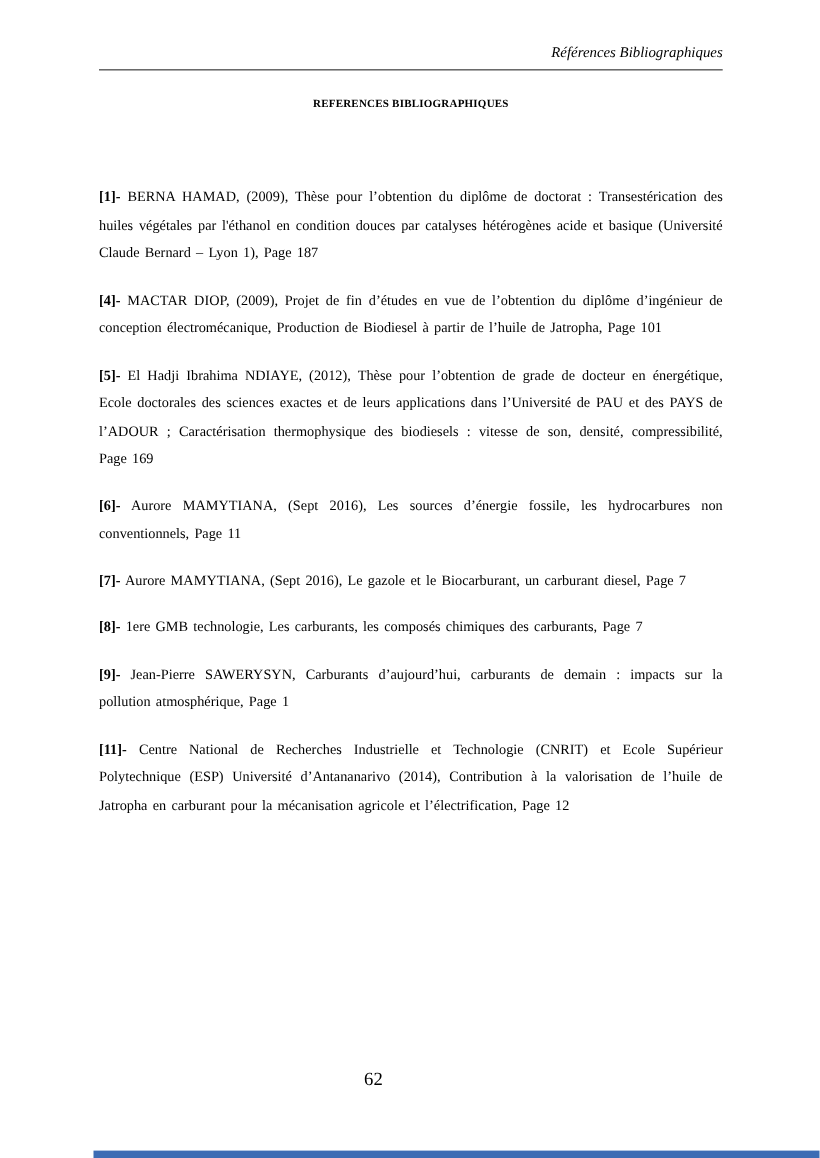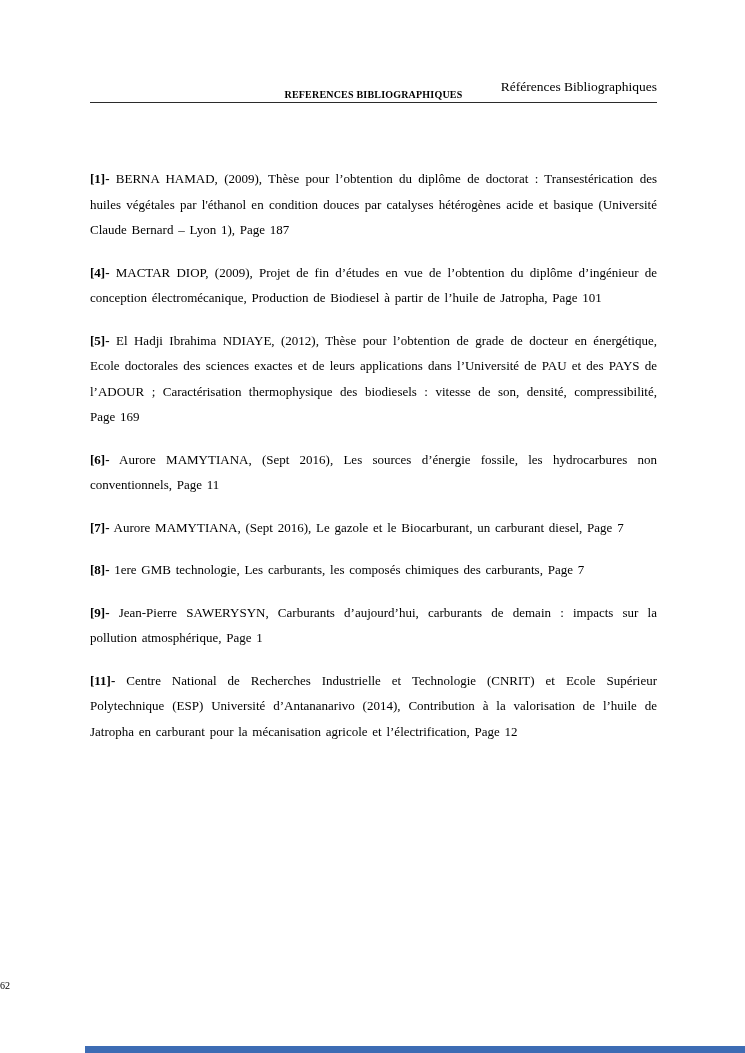--- a/index.html
+++ b/index.html
@@ -21,24 +21,24 @@
     width: 745px;
     height: 1053px;
     background: #ffffff;
   }
   .header {
     position: absolute;
     top: 40px;
     left: 90px;
     right: 88px;
     text-align: right;
+    font-style: italic;
     font-size: 13.5px;
     padding-bottom: 7px;
     border-bottom: 1px solid #2b2b2b;
-    margin-top: 39px;
   }
   .doc-title {
     position: absolute;
     top: 89px;
     left: 90px;
     right: 88px;
     text-align: center;
     font-weight: bold;
     font-size: 10px;
     letter-spacing: 0.2px;
@@ -57,22 +57,22 @@
     word-spacing: 1.5px;
   }
   .ref .refnum {
     font-weight: bold;
   }
   .page-number {
     position: absolute;
     bottom: 62px;
     left: 0;
     width: 679px;
-    text-align: left;
-    font-size: 10px;
+    text-align: center;
+    font-size: 17px;
   }
   .bottom-bar {
     position: absolute;
     bottom: 0;
     left: 85px;
     right: 0;
     height: 7px;
   }
 </style>
 </head>

